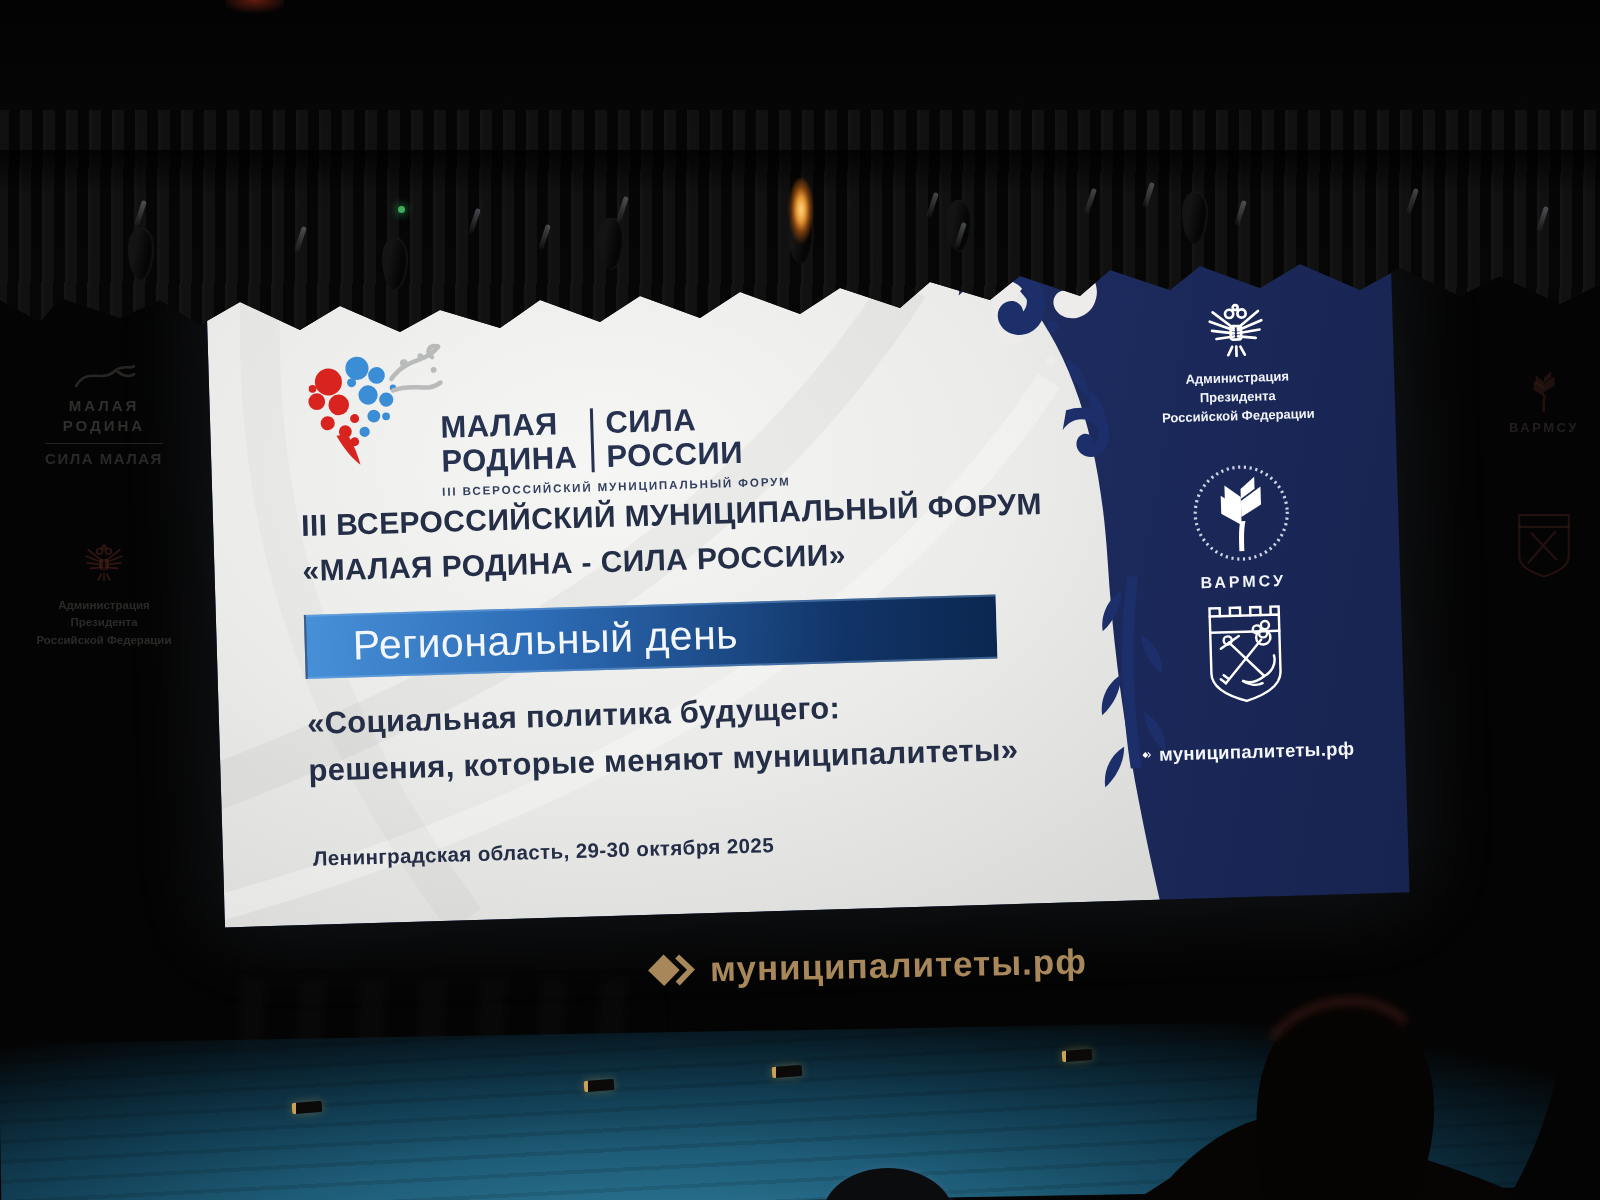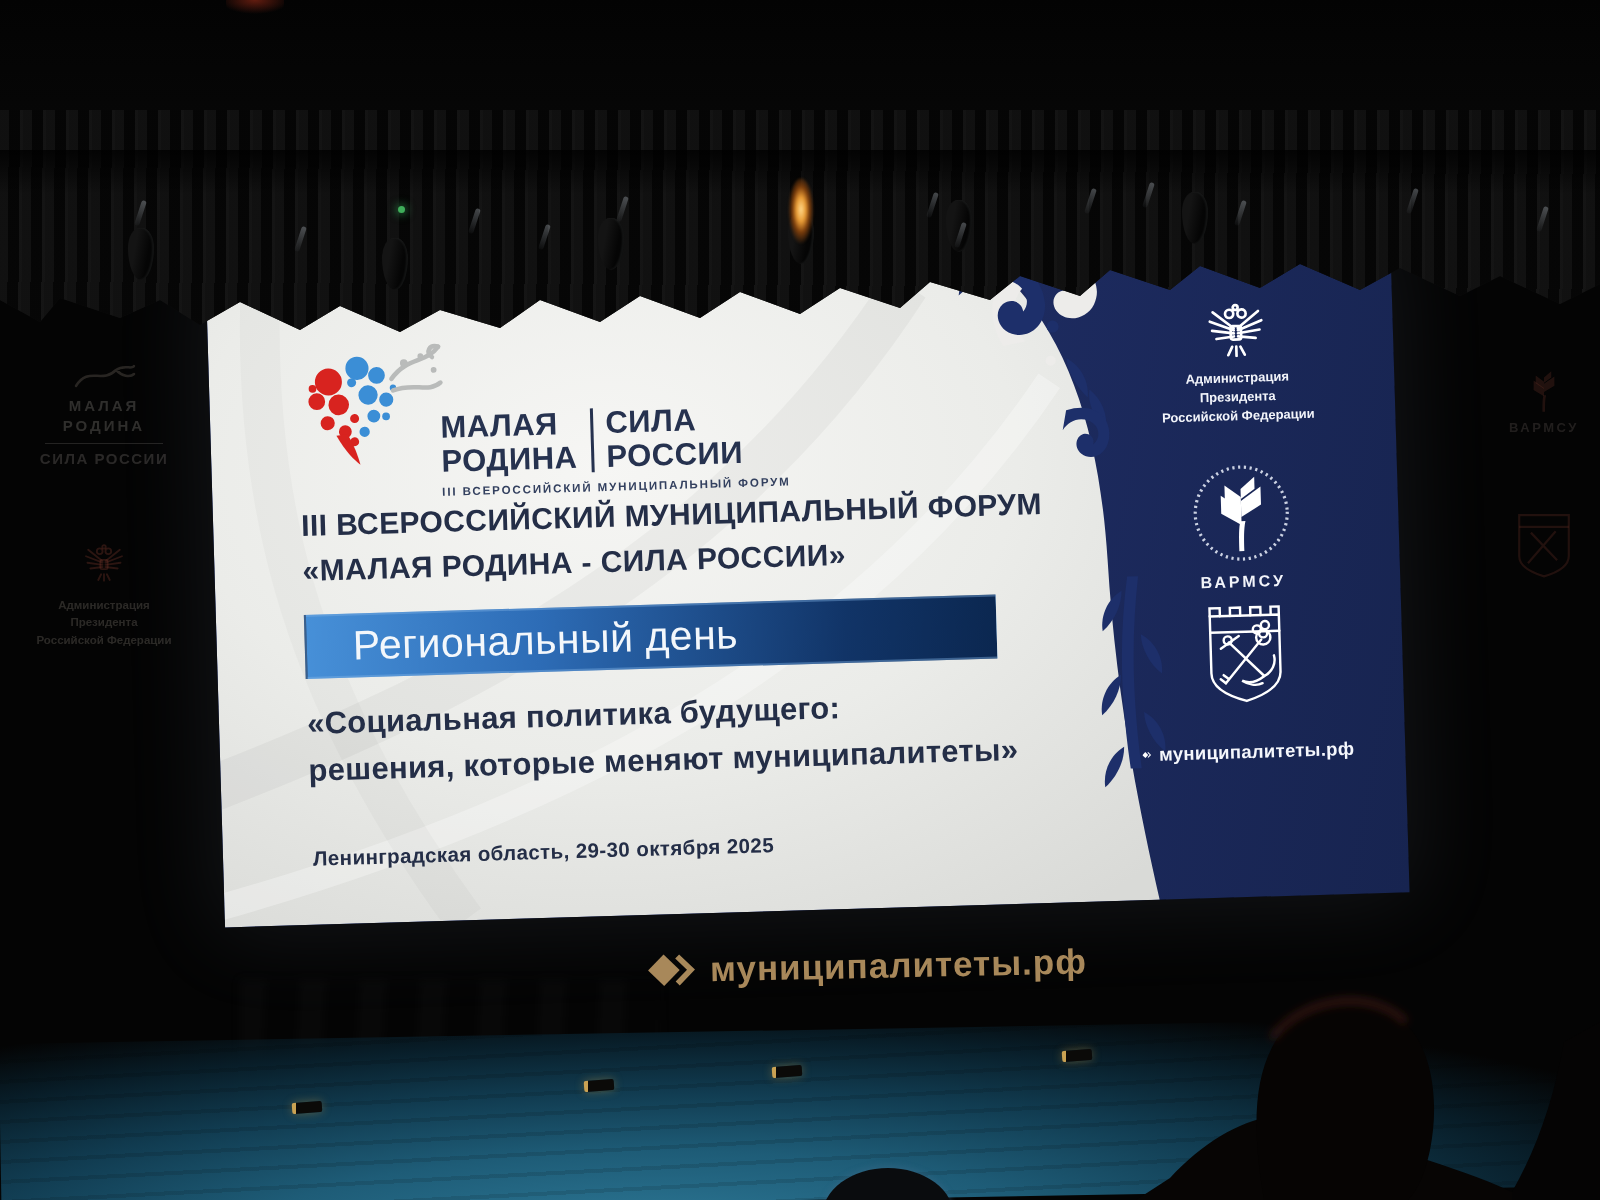--- a/index.html
+++ b/index.html
@@ -81,21 +81,21 @@
 
 <div class="scene">
 
   <div class="wall-left">
     <svg width="64" height="30" viewBox="0 0 64 30">
       <path d="M4,24 C16,4 30,22 44,8 C52,2 60,8 62,4 M44,8 C50,14 58,16 62,12" stroke="rgba(145,135,125,.26)" stroke-width="2.5" fill="none" stroke-linecap="round"></path>
     </svg>
     <div class="wl-word">МАЛАЯ</div>
     <div class="wl-word">РОДИНА</div>
     <div class="wl-rule"></div>
-    <div class="wl-sub">СИЛА РОССИИ</div>
+    <div class="wl-sub">СИЛА МАЛАЯ</div>
     <div style="height:74px"></div>
     <svg width="46" height="42" viewBox="0 0 64 54">
       <g stroke="rgba(122,56,44,.34)" stroke-width="2.6" fill="none" stroke-linecap="round">
         <path d="M30,26 L10,10 M30,28 L7,19 M30,31 L9,28 M30,34 L13,36 M34,26 L54,10 M34,28 L57,19 M34,31 L55,28 M34,34 L51,36"></path>
         <circle cx="26" cy="12" r="4"></circle>
           <circle cx="38" cy="12" r="4"></circle>
           <circle cx="32" cy="6" r="2.4"></circle>
         <rect x="27" y="24" width="10" height="13" rx="2"></rect>
         <path d="M28,44 L24,52 M32,44 L32,53 M36,44 L40,52"></path>
       </g>

